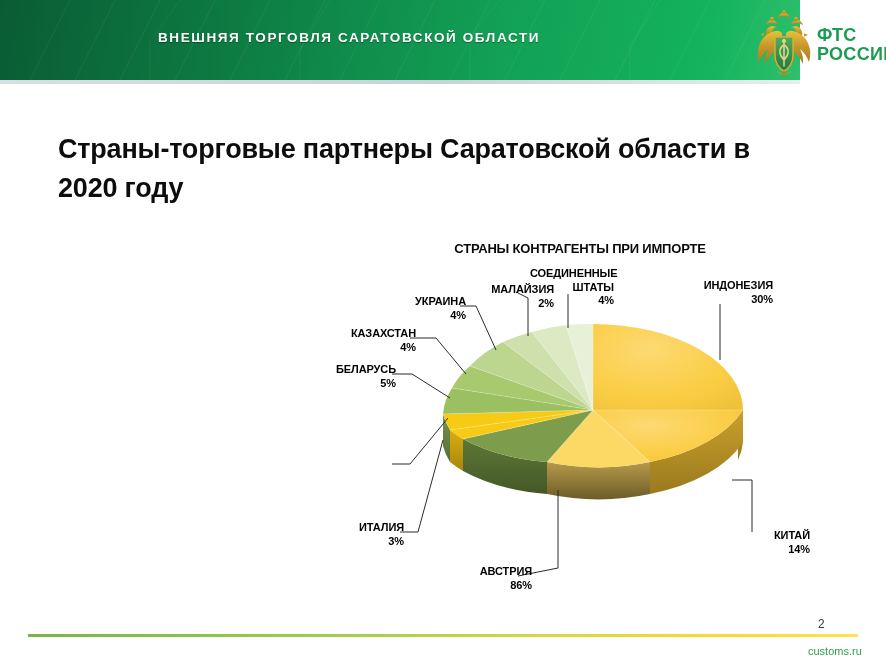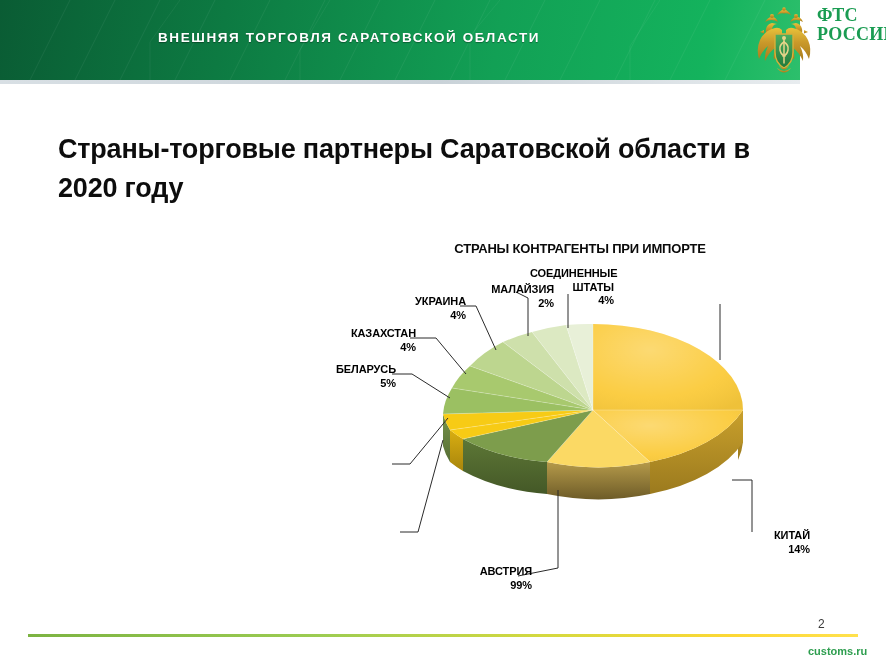--- a/index.html
+++ b/index.html
@@ -41,21 +41,21 @@
     position: absolute; left: 0; top: 80px;
     width: 800px; height: 4px;
     background: linear-gradient(90deg, #d8dfe4 0%, #c9d2d8 55%, #e8ecef 100%);
   }
 
   
   #fts-logo {
     position: absolute;
     left: 755px; top: 6px;
     width: 128px; height: 78px;
-    display: flex;  font-family: Liberation Serif, serif;
+    display: flex; align-items: center;
   }
   #fts-emblem { width: 58px; height: 72px; flex: none; }
   #fts-wordmark {
     margin-left: 4px;
     color: #1a9c52;
     font-weight: bold;
     line-height: 1.05;
     font-size: 18px;
     letter-spacing: 0.3px;
   }
@@ -123,21 +123,21 @@
     position: absolute;
     left: 818px; top: 617px;
     font-size: 12px;
     color: #3a3a3a;
     font-weight: normal;
   }
   #footer-site {
     position: absolute;
     left: 808px; top: 645px;
     font-size: 11px;
-    font-weight: bold;
+    font-weight: normal;
     color: #2e9e4f;
   }
 </style>
 </head>
 <body>
 
 <div id="slide">
 
   <div id="header-banner">
     <svg id="header-pattern" viewBox="0 0 800 80" preserveAspectRatio="none">
@@ -328,31 +328,39 @@
         <path d="M143 208 L118 300 L100 300"></path>
         <path d="M148 186 L110 232 L92 232"></path>
         <path d="M150 166 L112 142 L92 142"></path>
         <path d="M166 142 L136 106 L110 106"></path>
         <path d="M196 118 L176 74 L160 74"></path>
         <path d="M228 104 L228 66 L216 60"></path>
         <path d="M268 96 L268 62"></path>
       </g>
     </svg>
 
+    <div class="pie-label" style="left:363px; top:52px; width:110px;">
+      <span>ИНДОНЕЗИЯ</span>
+      <span class="pct">30%</span>
+    </div>
 
     <div class="pie-label" style="left:420px; top:302px; width:90px;">
       <span>КИТАЙ</span>
       <span class="pct">14%</span>
     </div>
 
     <div class="pie-label" style="left:146px; top:338px; width:86px;">
       <span>АВСТРИЯ</span>
-      <span class="pct">99%</span>
-    </div>
-
+      <span class="pct">86%</span>
+    </div>
+
+    <div class="pie-label" style="left:22px; top:294px; width:82px;">
+      <span>ИТАЛИЯ</span>
+      <span class="pct">3%</span>
+    </div>
 
 
     <div class="pie-label" style="left:12px; top:136px; width:84px;">
       <span>БЕЛАРУСЬ</span>
       <span class="pct">5%</span>
     </div>
 
     <div class="pie-label" style="left:30px; top:100px; width:86px;">
       <span>КАЗАХСТАН</span>
       <span class="pct">4%</span>

